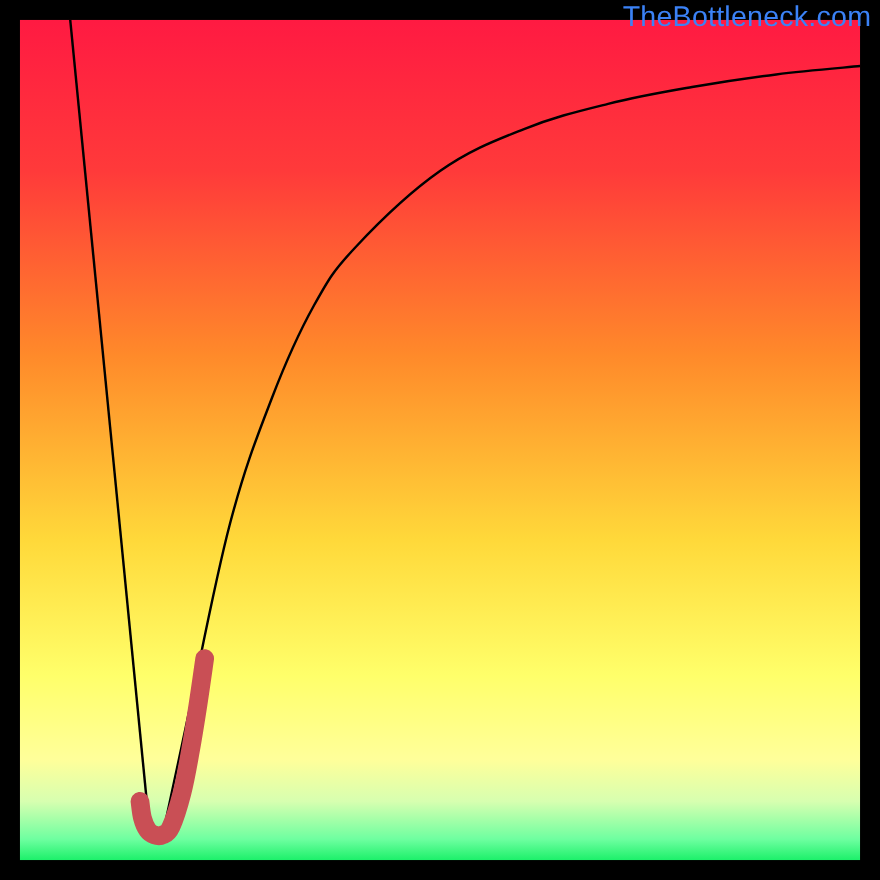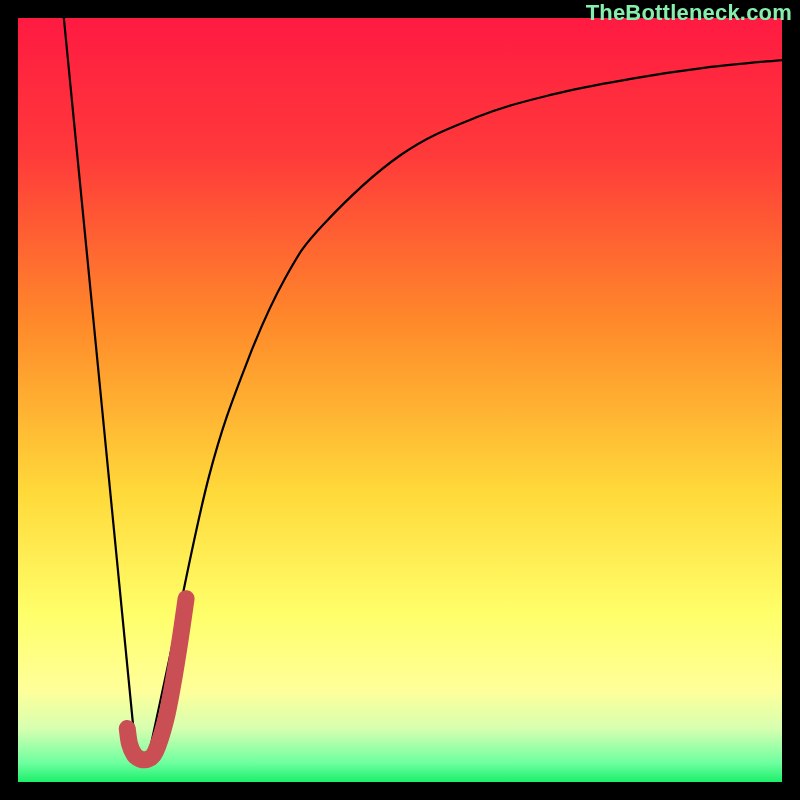--- a/index.html
+++ b/index.html
@@ -23,23 +23,23 @@
     position: absolute;
     left: 0;
     top: 0;
     width: 764px;
     height: 764px;
   }
   .attribution {
     position: absolute;
     top: 0px;
     right: 8px;
-    color: #86efac;
-    font-size: 22px;
-    font-weight: 700;
+    color: #3b82f6;
+    font-size: 26px;
+    font-weight: 400;
     letter-spacing: 0.2px;
   }
   svg.curves {
     position: absolute;
     left: 0;
     top: 0;
     width: 764px;
     height: 764px;
   }
 </style>

